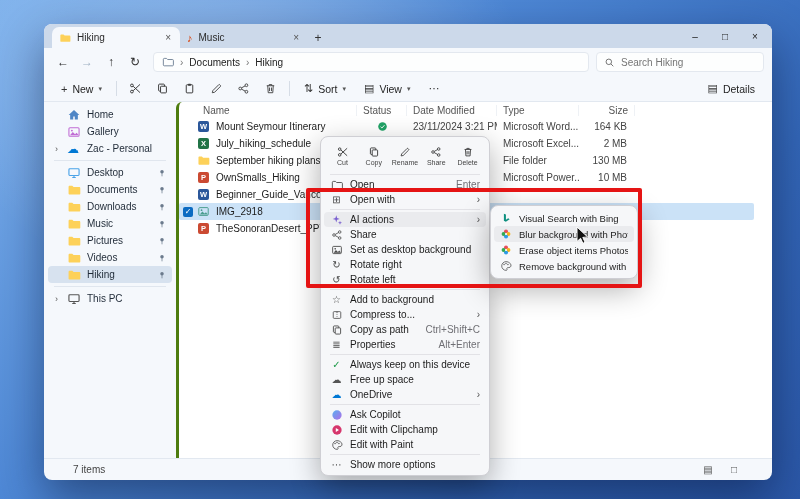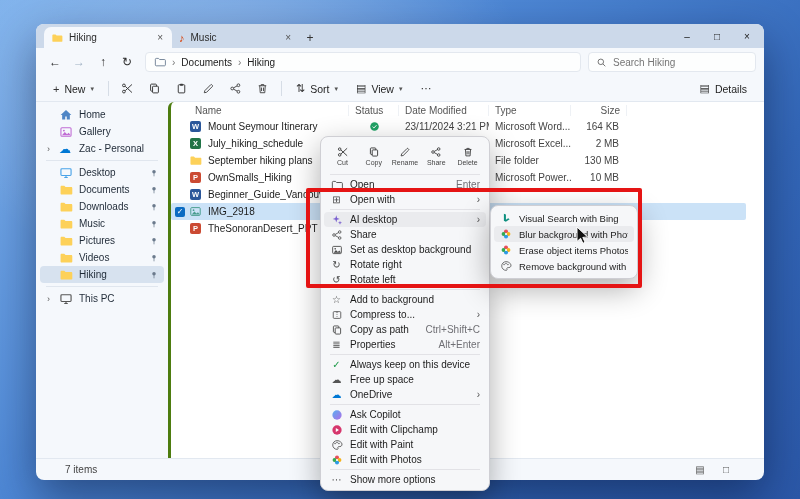--- a/index.html
+++ b/index.html
@@ -8,21 +8,21 @@
     position:relative;
     font-family:"Liberation Sans", sans-serif;
     background:
       radial-gradient(ellipse 420px 300px at 30% 18%, rgba(255,255,255,.28), rgba(255,255,255,0) 70%),
       linear-gradient(135deg,#7fb2ec 0%,#4e88d6 38%,#3367b8 72%,#2b58a8 100%);
     -webkit-font-smoothing:antialiased;
   }
   svg { display:block; }
 
   
-  .window { position:absolute; left:36px; top:24px; width:728px; height:456px;
+  .window { position:absolute; left:44px; top:24px; width:728px; height:456px;
     display:flex; flex-direction:column; border-radius:8px; background:#f5f8fc;
     box-shadow:0 18px 45px rgba(0,10,40,.45); }
 
   .tabstrip { height:24px; flex:none; background:#ccd9ea; border-radius:8px 8px 0 0;
     display:flex; align-items:flex-end; padding-left:8px; position:relative; }
   .tab { height:21px; width:128px; display:flex; align-items:center; gap:6px; padding:0 7px;
     font-size:10px; color:#2b2b2b; border-radius:7px 7px 0 0; }
   .tab.active { background:#f5f8fc; }
   .tab .tab-label { flex:1; white-space:nowrap; overflow:hidden; }
   .tab-close { font-size:10px; color:#555; padding:0 2px; }
@@ -648,21 +648,21 @@
     <span class="cm-chev">›</span>
   </div>
   <div class="cm-sep"></div>
 
   <div class="cm-item hov">
     <span class="cm-ic c-purple">
         <svg>
           <use href="#i-sparkle"></use>
         </svg>
       </span>
-    <span class="cm-label">AI desktop</span>
+    <span class="cm-label">AI actions</span>
     <span class="cm-chev">›</span>
   </div>
   <div class="cm-item">
     <span class="cm-ic">
         <svg>
           <use href="#i-share"></use>
         </svg>
       </span>
     <span class="cm-label">Share</span>
   </div>
@@ -745,28 +745,20 @@
     <span class="cm-label">Edit with Clipchamp</span>
   </div>
   <div class="cm-item">
     <span class="cm-ic">
         <svg>
           <use href="#i-paint"></use>
         </svg>
       </span>
     <span class="cm-label">Edit with Paint</span>
   </div>
-  <div class="cm-item">
-    <span class="cm-ic">
-        <svg>
-          <use href="#i-petals"></use>
-        </svg>
-      </span>
-    <span class="cm-label">Edit with Photos</span>
-  </div>
   <div class="cm-sep"></div>
 
   <div class="cm-item">
     <span class="cm-ic">⋯</span>
     <span class="cm-label">Show more options</span>
   </div>
 </div>
 
 <div class="smenu">
   <div class="sm-item">

